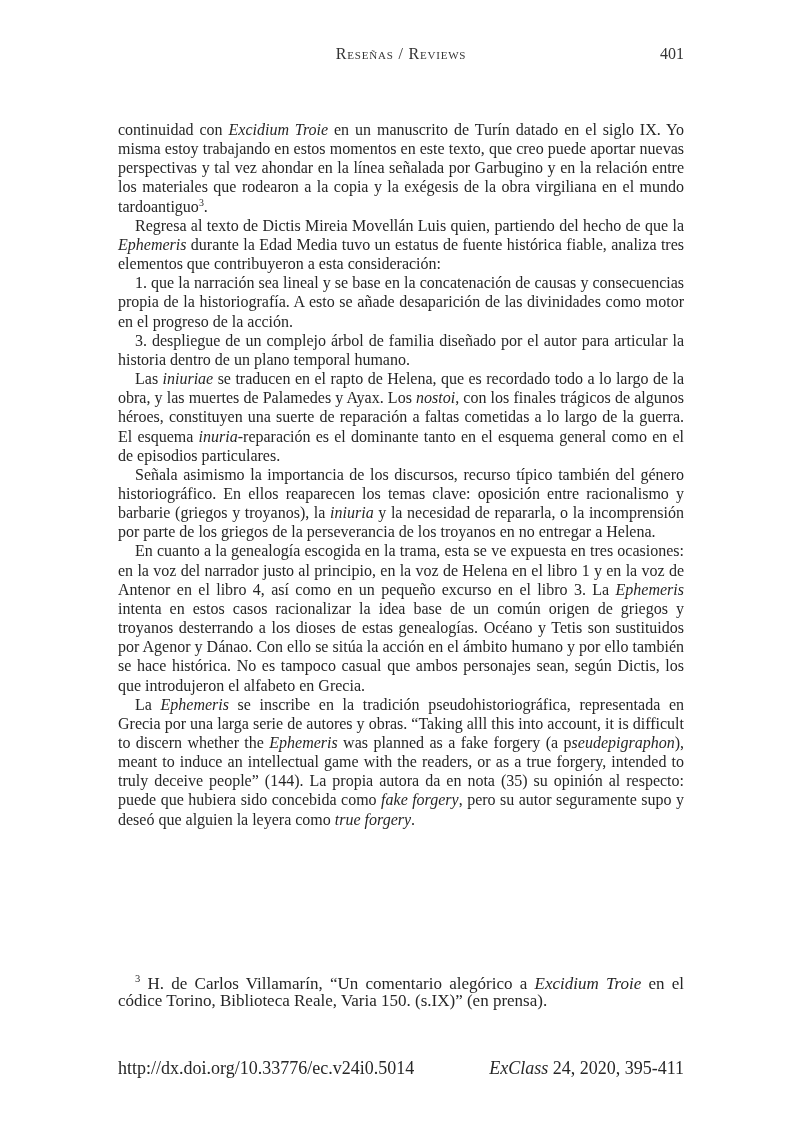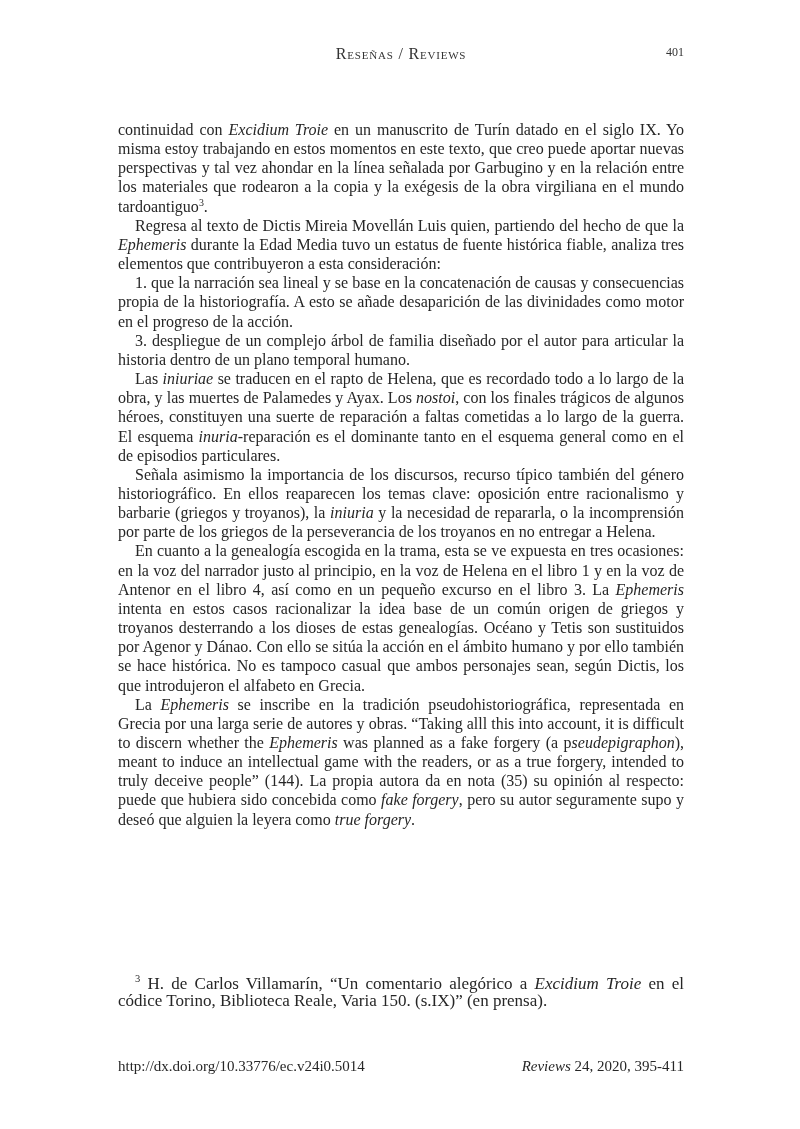--- a/index.html
+++ b/index.html
@@ -24,21 +24,21 @@
     text-align: center;
     font-variant: small-caps;
     letter-spacing: 0.8px;
     font-size: 16px;
     color: #333333;
   }
   .page-number {
     position: absolute;
     right: 0;
     top: 0;
-    font-size: 12px;
+    font-size: 16px;
     color: #333333;
   }
   .body-text {
     position: absolute;
     top: 120px;
     left: 118px;
     width: 566px;
     font-size: 16px;
     line-height: 19.15px;
     text-align: justify;
@@ -63,21 +63,21 @@
     text-align: justify;
     text-indent: 17px;
   }
   .footer {
     position: absolute;
     top: 1058px;
     left: 118px;
     width: 566px;
     display: flex;
     justify-content: space-between;
-    font-size: 15px;
+    font-size: 18px;
   }
 </style>
 </head>
 <body>
 
 <div class="page">
 
   <div class="header-row">
     <div class="running-head">Reseñas / Reviews</div>
     <div class="page-number">401</div>
@@ -92,16 +92,16 @@
       <p class="para indent"><span>Las </span><i>iniuriae</i><span> se traducen en el rapto de Helena, que es recordado todo a lo largo de la obra, y las muertes de Palamedes y Ayax. Los </span><i>nostoi</i><span>, con los finales trágicos de algunos héroes, constituyen una suerte de reparación a faltas cometidas a lo largo de la guerra. El esquema </span><i>inuria</i><span>-reparación es el dominante tanto en el esquema general como en el de episodios particulares.</span></p>
       <p class="para indent"><span>Señala asimismo la importancia de los discursos, recurso típico también del género historiográfico. En ellos reaparecen los temas clave: oposición entre racionalismo y barbarie (griegos y troyanos), la </span><i>iniuria</i><span> y la necesidad de repararla, o la incomprensión por parte de los griegos de la perseverancia de los troyanos en no entregar a Helena.</span></p>
       <p class="para indent"><span>En cuanto a la genealogía escogida en la trama, esta se ve expuesta en tres ocasiones: en la voz del narrador justo al principio, en la voz de Helena en el libro 1 y en la voz de Antenor en el libro 4, así como en un pequeño excurso en el libro 3. La </span><i>Ephemeris</i><span> intenta en estos casos racionalizar la idea base de un común origen de griegos y troyanos desterrando a los dioses de estas genealogías. Océano y Tetis son sustituidos por Agenor y Dánao. Con ello se sitúa la acción en el ámbito humano y por ello también se hace histórica. No es tampoco casual que ambos personajes sean, según Dictis, los que introdujeron el alfabeto en Grecia.</span></p>
       <p class="para indent"><span>La </span><i>Ephemeris</i><span> se inscribe en la tradición pseudohistoriográfica, representada en Grecia por una larga serie de autores y obras. “Taking alll this into account, it is difficult to discern whether the </span><i>Ephemeris</i><span> was planned as a fake forgery (a p</span><i>seudepigraphon</i><span>), meant to induce an intellectual game with the readers, or as a true forgery, intended to truly deceive people” (144). La propia autora da en nota (35) su opinión al respecto: puede que hubiera sido concebida como </span><i>fake forgery</i><span>, pero su autor seguramente supo y deseó que alguien la leyera como </span><i>true forgery</i><span>.</span></p>
     </main>
 
   <section class="footnote"><sup>3</sup><span> H. de Carlos Villamarín, “Un comentario alegórico a </span><i>Excidium Troie</i><span> en el códice Torino, Biblioteca Reale, Varia 150. (s.IX)” (en prensa).</span></section>
 
   <footer class="footer">
     <span>http://dx.doi.org/10.33776/ec.v24i0.5014</span>
-    <span><i>Reviews</i><span> 24, 2020, 395-411</span></span>
+    <span><i>ExClass</i><span> 24, 2020, 395-411</span></span>
   </footer>
 
 </div>
 
 </body></html>

